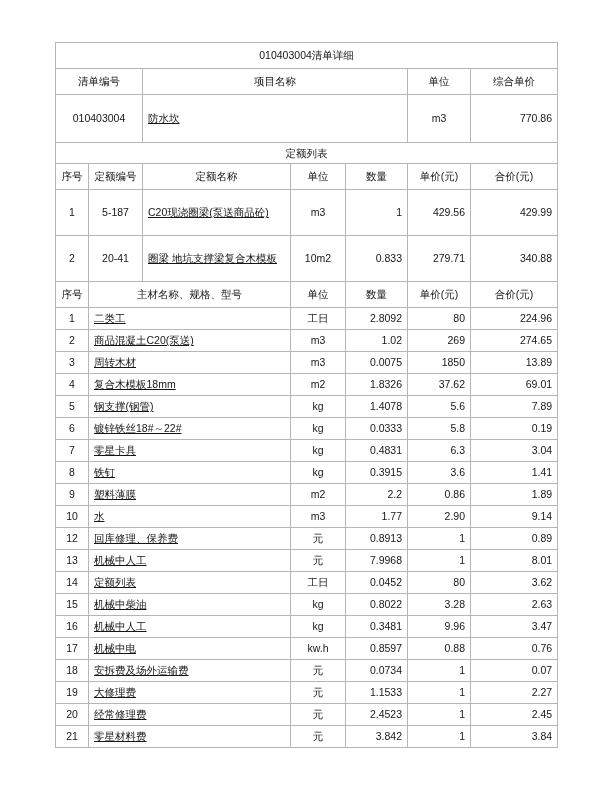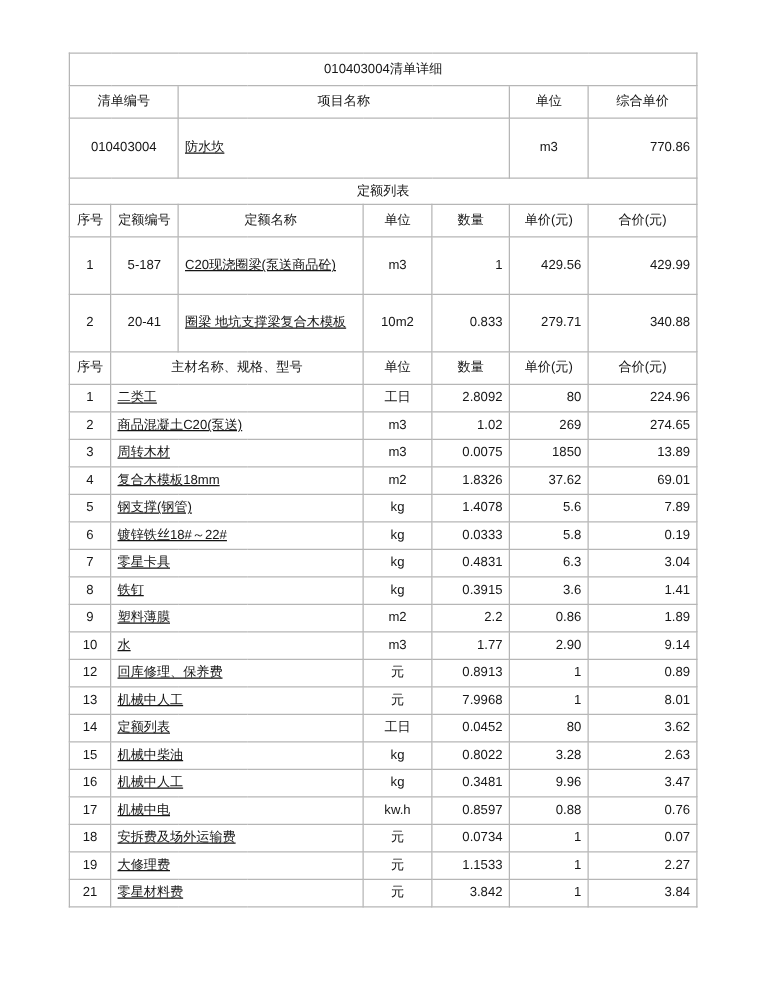--- a/index.html
+++ b/index.html
@@ -279,20 +279,28 @@
           </tr>
           <tr class="r-item">
             <td class="c">19</td>
             <td colspan="3" class="l">大修理费</td>
             <td class="c">元</td>
             <td class="r">1.1533</td>
             <td class="r">1</td>
             <td class="r">2.27</td>
           </tr>
           <tr class="r-item">
+            <td class="c">20</td>
+            <td colspan="3" class="l">经常修理费</td>
+            <td class="c">元</td>
+            <td class="r">2.4523</td>
+            <td class="r">1</td>
+            <td class="r">2.45</td>
+          </tr>
+          <tr class="r-item">
             <td class="c">21</td>
             <td colspan="3" class="l">零星材料费</td>
             <td class="c">元</td>
             <td class="r">3.842</td>
             <td class="r">1</td>
             <td class="r">3.84</td>
           </tr>
         </tbody>
     </table>
 

